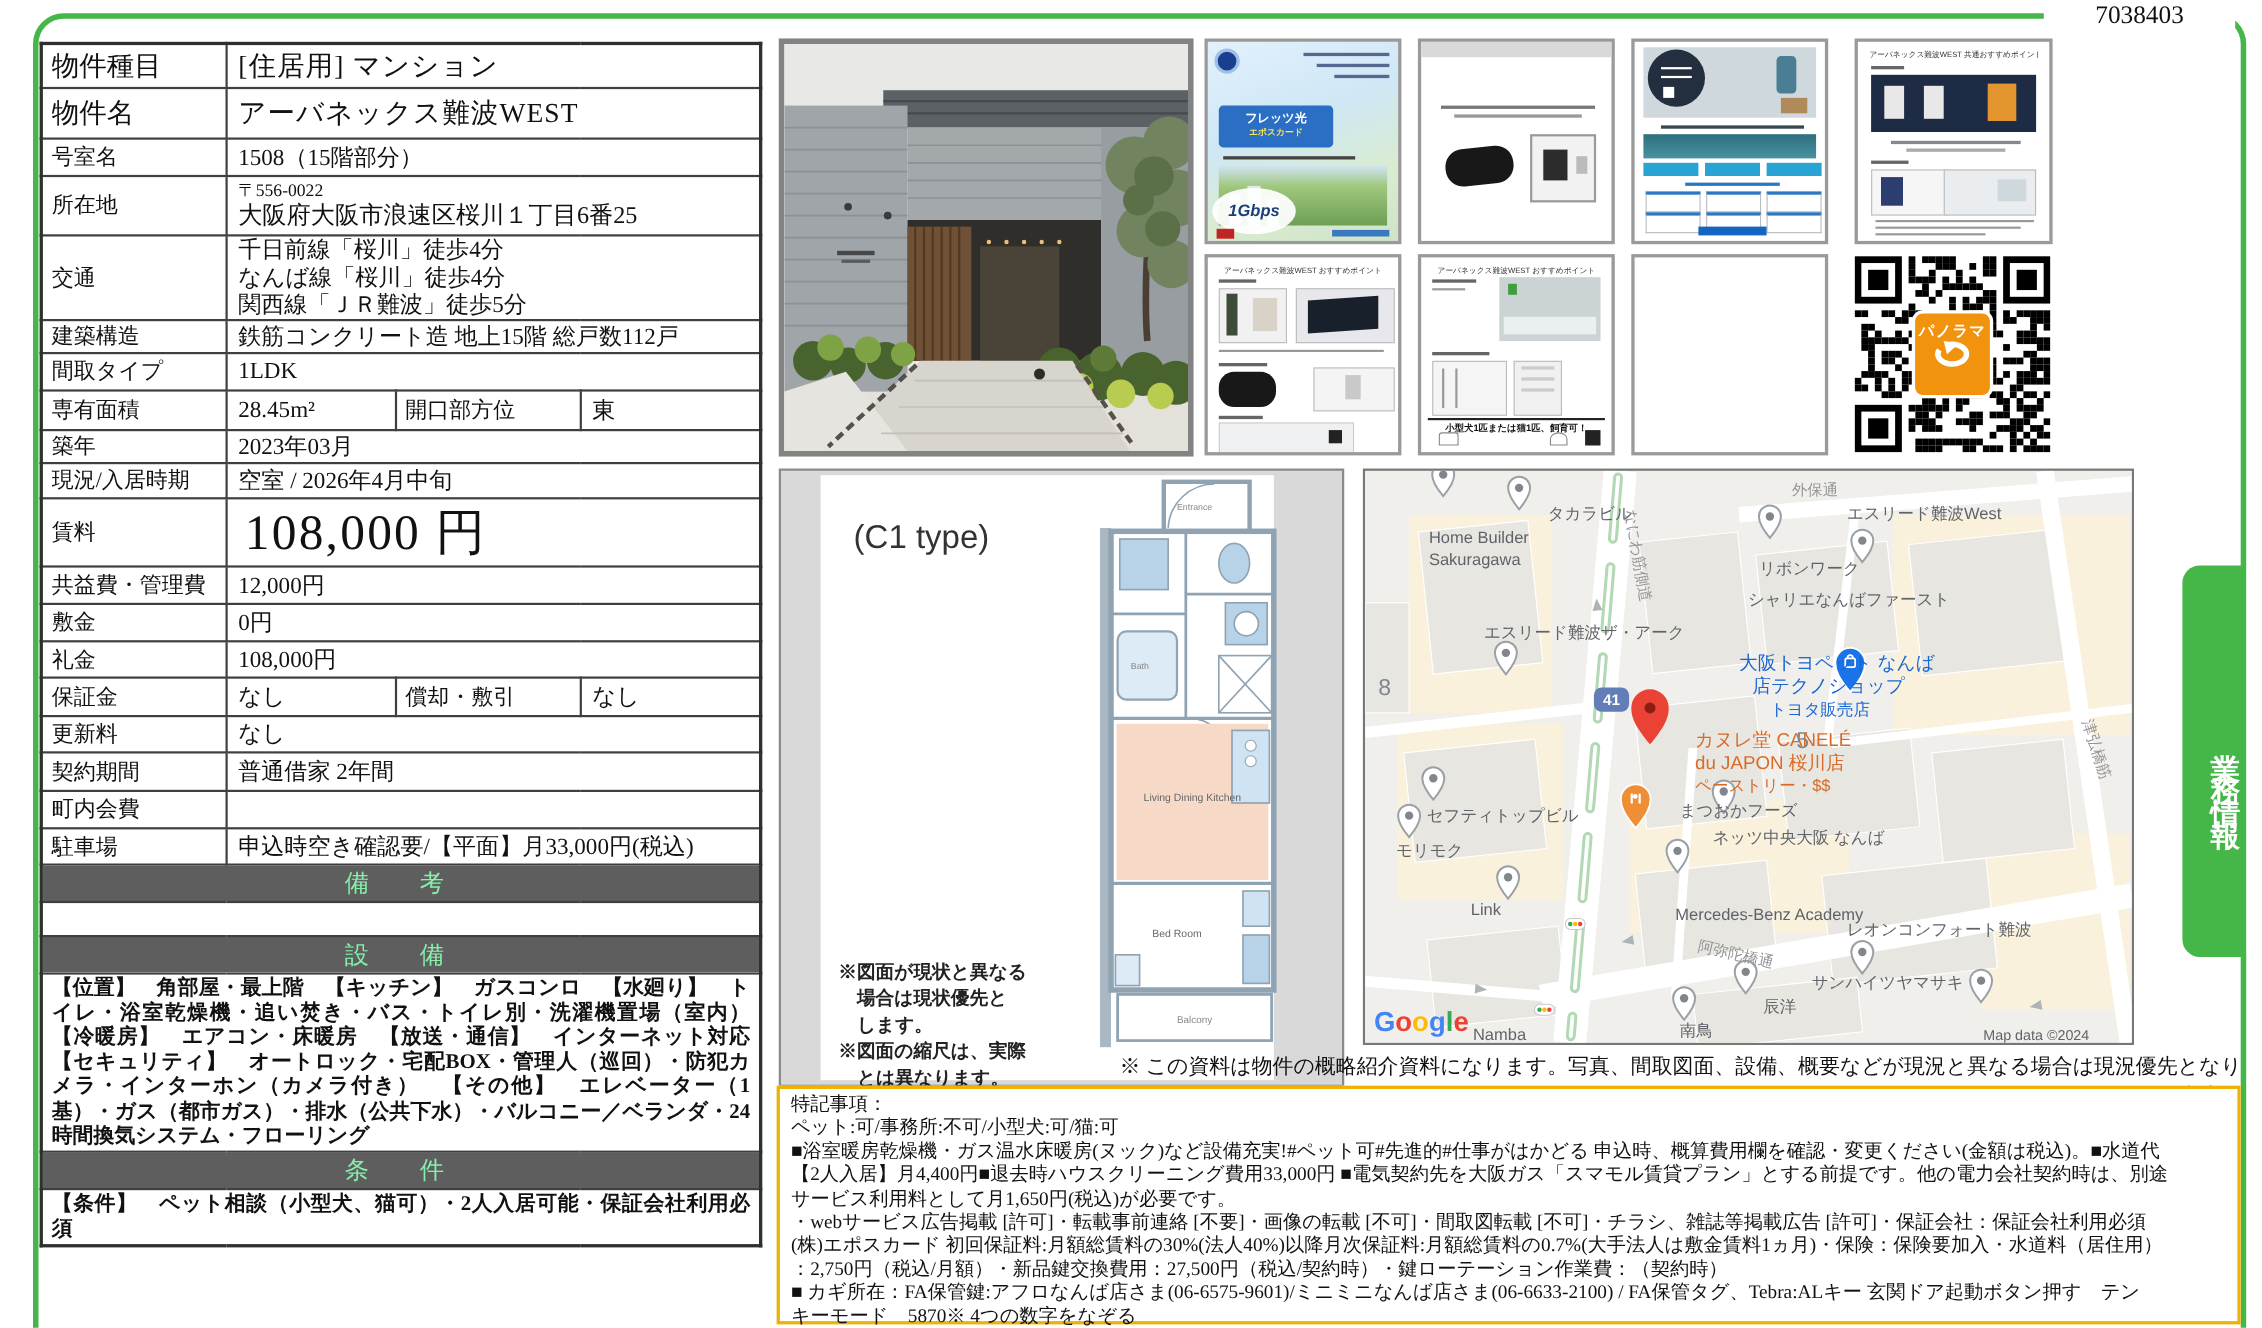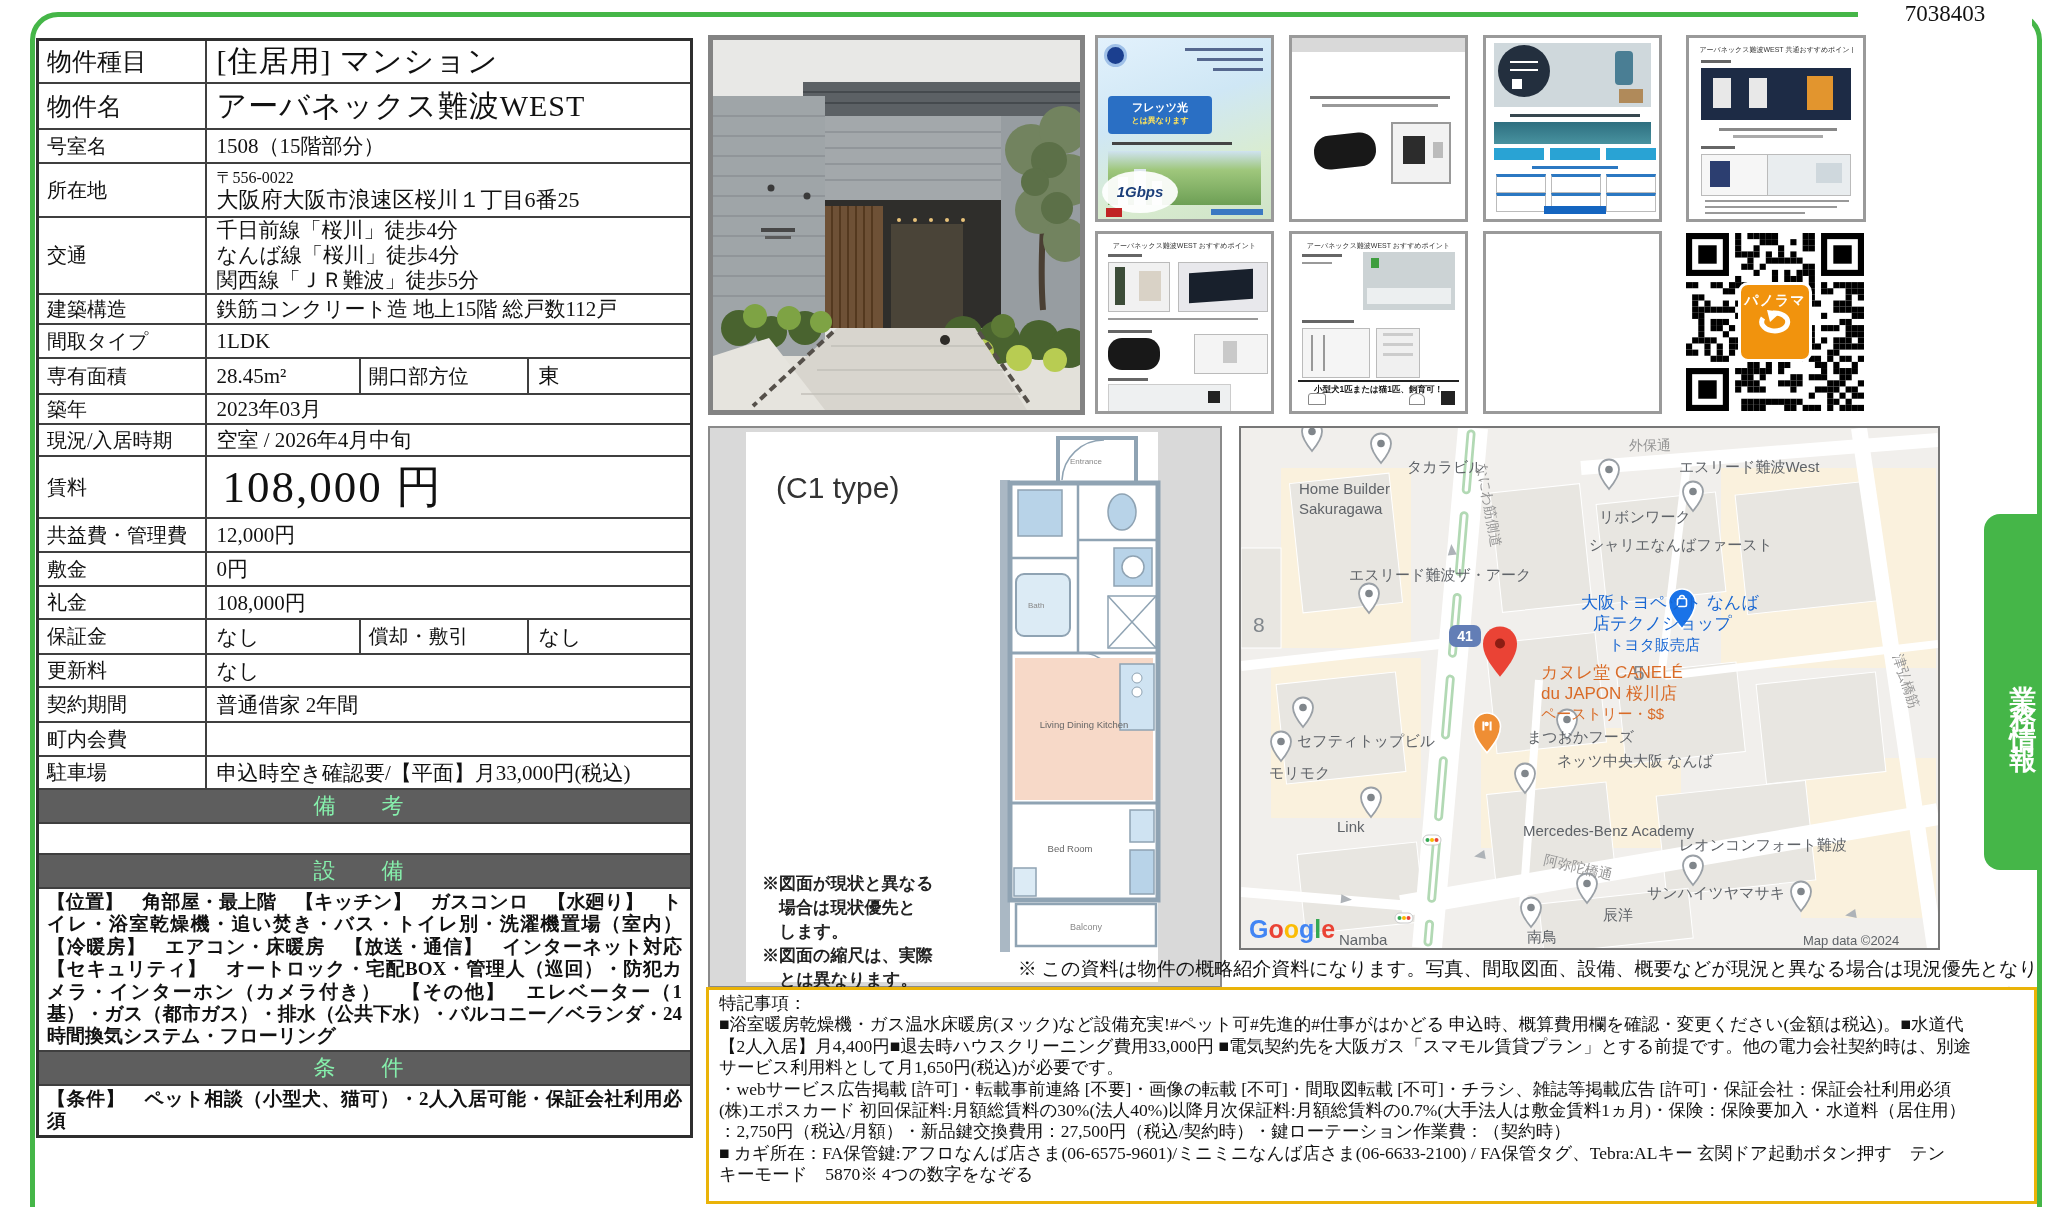--- a/index.html
+++ b/index.html
@@ -17,21 +17,21 @@
     text-align:center;padding-top:24px;box-sizing:border-box;}
 
   
   #spec-table{position:absolute;left:36px;top:38px;border-collapse:collapse;table-layout:fixed;
     width:654px;background:#fff;z-index:2;}
   #spec-table td,#spec-table th{border:2px solid #3f3f3f;overflow:hidden;vertical-align:middle;}
   #spec-table{border:3px solid #2f2f2f;}
   .lbl{font-weight:400;text-align:left;padding:0 4px 0 8px;font-size:20px;}
   .val{padding:0 6px 0 10px;font-size:21px;}
   tr.lg .lbl{font-size:25px;}
-  tr.lg .val{font-size:30px;letter-spacing:1px;}
+  tr.lg .val{font-size:25px;letter-spacing:1px;}
   tr.rent .val{font-size:45px;padding-left:16px;letter-spacing:2px;}
   .band{background:#5e5e5e;color:#86efac;text-align:center;font-size:22px;letter-spacing:12px;}
   .cellcontent{font-size:19px;line-height:22.4px;padding:2px 8px;text-align:justify;font-weight:bold;}
   .postal{font-size:16px;line-height:19px;}
   .addr2{font-size:22px;line-height:26px;}
   .pre{white-space:pre-line;line-height:25px;}
 
   
   #photo-panel{position:absolute;left:708px;top:35px;width:377px;height:380px;
     border:5px solid #838383;box-sizing:border-box;background:#e8e8e6;}
@@ -297,21 +297,21 @@
 </svg>
 </div>
 
 <div class="thumb" id="t1" style="left:1095px;top:35px;width:179px;height:187px;background:linear-gradient(160deg,#e2f1fc 0%,#cfe7f5 40%,#d9ecd0 72%,#cfe3c8 100%);">
   <div class="sh" style="left:6px;top:6px;width:17px;height:17px;border-radius:50%;background:#1b3f8f;border:3px solid #9fc0e8;"></div>
   <div class="sh bar" style="right:8px;top:10px;width:78px;background:#56688f;"></div>
   <div class="sh bar" style="right:8px;top:20px;width:66px;background:#56688f;"></div>
   <div class="sh bar" style="right:8px;top:30px;width:50px;background:#56688f;"></div>
   <div class="sh" style="left:10px;top:58px;width:104px;height:38px;background:#2a6fc4;border-radius:4px;color:#fff;font-family:'Liberation Sans',sans-serif;text-align:center;">
      <div style="font-size:11px;font-weight:700;margin-top:4px;">フレッツ光</div>
-     <div style="font-size:8px;color:#ffe45c;font-weight:700;">とは異なります</div>
+     <div style="font-size:8px;color:#ffe45c;font-weight:700;">エポスカード</div>
   </div>
   <div class="sh bar" style="left:14px;top:104px;width:120px;background:#444;"></div>
   <div class="sh" style="left:10px;bottom:14px;right:10px;height:54px;background:linear-gradient(#cfe3f0 0%,#9fc77c 35%,#6d9f55 100%);">
     <div class="sh" style="left:10px;bottom:0;width:10px;height:28px;background:#e8eef2;"></div>
     <div class="sh" style="left:26px;bottom:0;width:12px;height:36px;background:#dfe8ee;"></div>
     <div class="sh" style="left:44px;bottom:0;width:10px;height:24px;background:#e8eef2;"></div>
   </div>
   <div class="sh" style="left:4px;bottom:6px;width:76px;height:42px;background:rgba(255,255,255,.93);border-radius:50%;text-align:center;">
     <span style="font-family:'Liberation Sans',sans-serif;font-weight:700;font-style:italic;font-size:15px;color:#1c3f7a;line-height:42px;">1Gbps</span>
   </div>
@@ -929,20 +929,21 @@
       <text x="286" y="514" class="ml ">南鳥</text>
       <text x="98" y="517" class="ml ">Namba</text>
       <text x="562" y="517" class="ml copy">Map data ©2024</text>
     </svg>
   <div id="glogo"><span style="color: rgb(66, 133, 244);">G</span><span style="color: rgb(234, 67, 53);">o</span><span style="color: rgb(251, 188, 5);">o</span><span style="color: rgb(66, 133, 244);">g</span><span style="color: rgb(52, 168, 83);">l</span><span style="color: rgb(234, 67, 53);">e</span></div>
 </div>
 
 <div id="disclaimer">※ この資料は物件の概略紹介資料になります。写真、間取図面、設備、概要などが現況と異なる場合は現況優先となります。</div>
 <div id="notes-box">
     <div class="note-line">特記事項：</div>
+    <div class="note-line">ペット:可/事務所:不可/小型犬:可/猫:可</div>
     <div class="note-line">■浴室暖房乾燥機・ガス温水床暖房(ヌック)など設備充実!#ペット可#先進的#仕事がはかどる 申込時、概算費用欄を確認・変更ください(金額は税込)。■水道代</div>
     <div class="note-line">【2人入居】月4,400円■退去時ハウスクリーニング費用33,000円 ■電気契約先を大阪ガス「スマモル賃貸プラン」とする前提です。他の電力会社契約時は、別途</div>
     <div class="note-line">サービス利用料として月1,650円(税込)が必要です。</div>
     <div class="note-line">・webサービス広告掲載 [許可]・転載事前連絡 [不要]・画像の転載 [不可]・間取図転載 [不可]・チラシ、雑誌等掲載広告 [許可]・保証会社：保証会社利用必須</div>
     <div class="note-line">(株)エポスカード 初回保証料:月額総賃料の30%(法人40%)以降月次保証料:月額総賃料の0.7%(大手法人は敷金賃料1ヵ月)・保険：保険要加入・水道料（居住用）</div>
     <div class="note-line">：2,750円（税込/月額）・新品鍵交換費用：27,500円（税込/契約時）・鍵ローテーション作業費：（契約時）</div>
     <div class="note-line">■ カギ所在：FA保管鍵:アフロなんば店さま(06-6575-9601)/ミニミニなんば店さま(06-6633-2100) / FA保管タグ、Tebra:ALキー 玄関ドア起動ボタン押す　テン</div>
     <div class="note-line">キーモード　5870※ 4つの数字をなぞる</div>
   </div>
 

